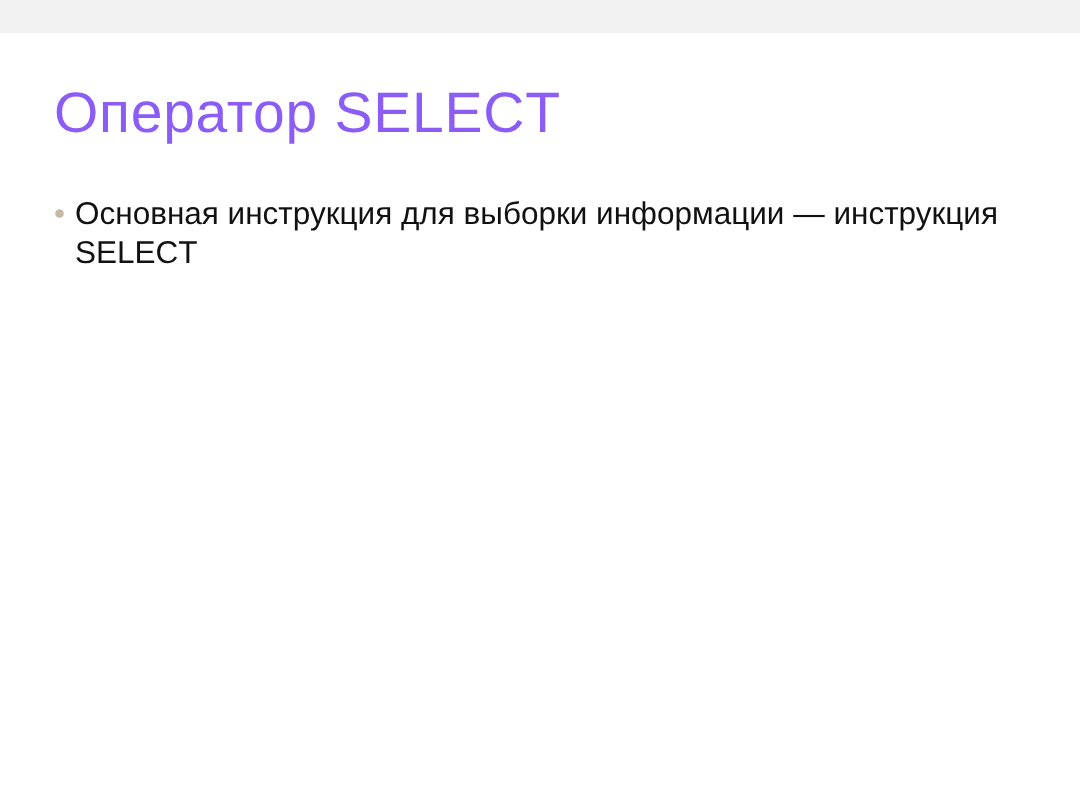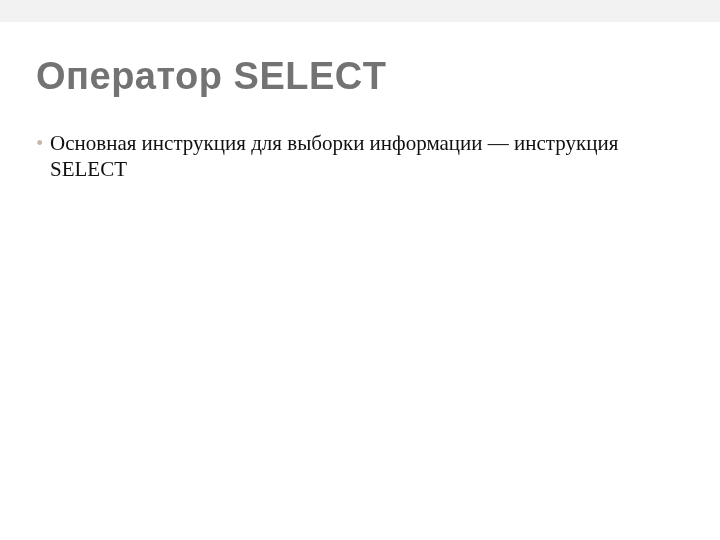--- a/index.html
+++ b/index.html
@@ -24,36 +24,35 @@
     left: 0;
     right: 0;
     height: 22px;
     background: #f2f2f2;
   }
   .title {
     position: absolute;
     top: 55px;
     left: 36px;
     font-size: 38px;
-    font-weight: 700;
-    color: #737373;
+    font-weight: 400;
+    color: #8b5cf6;
     letter-spacing: 0.5px;
     text-align: right;
   }
   .content {
     position: absolute;
     top: 130px;
     left: 36px;
     right: 40px;
   }
   ul.bullets {
     list-style: none;
     margin: 0;
     padding: 0;
-    font-family: Liberation Serif, serif;
   }
   ul.bullets > li {
     position: relative;
     padding-left: 14px;
     font-size: 21px;
     line-height: 1.25;
     color: #111;
     margin-bottom: 4px;
   }
   ul.bullets > li::before {

